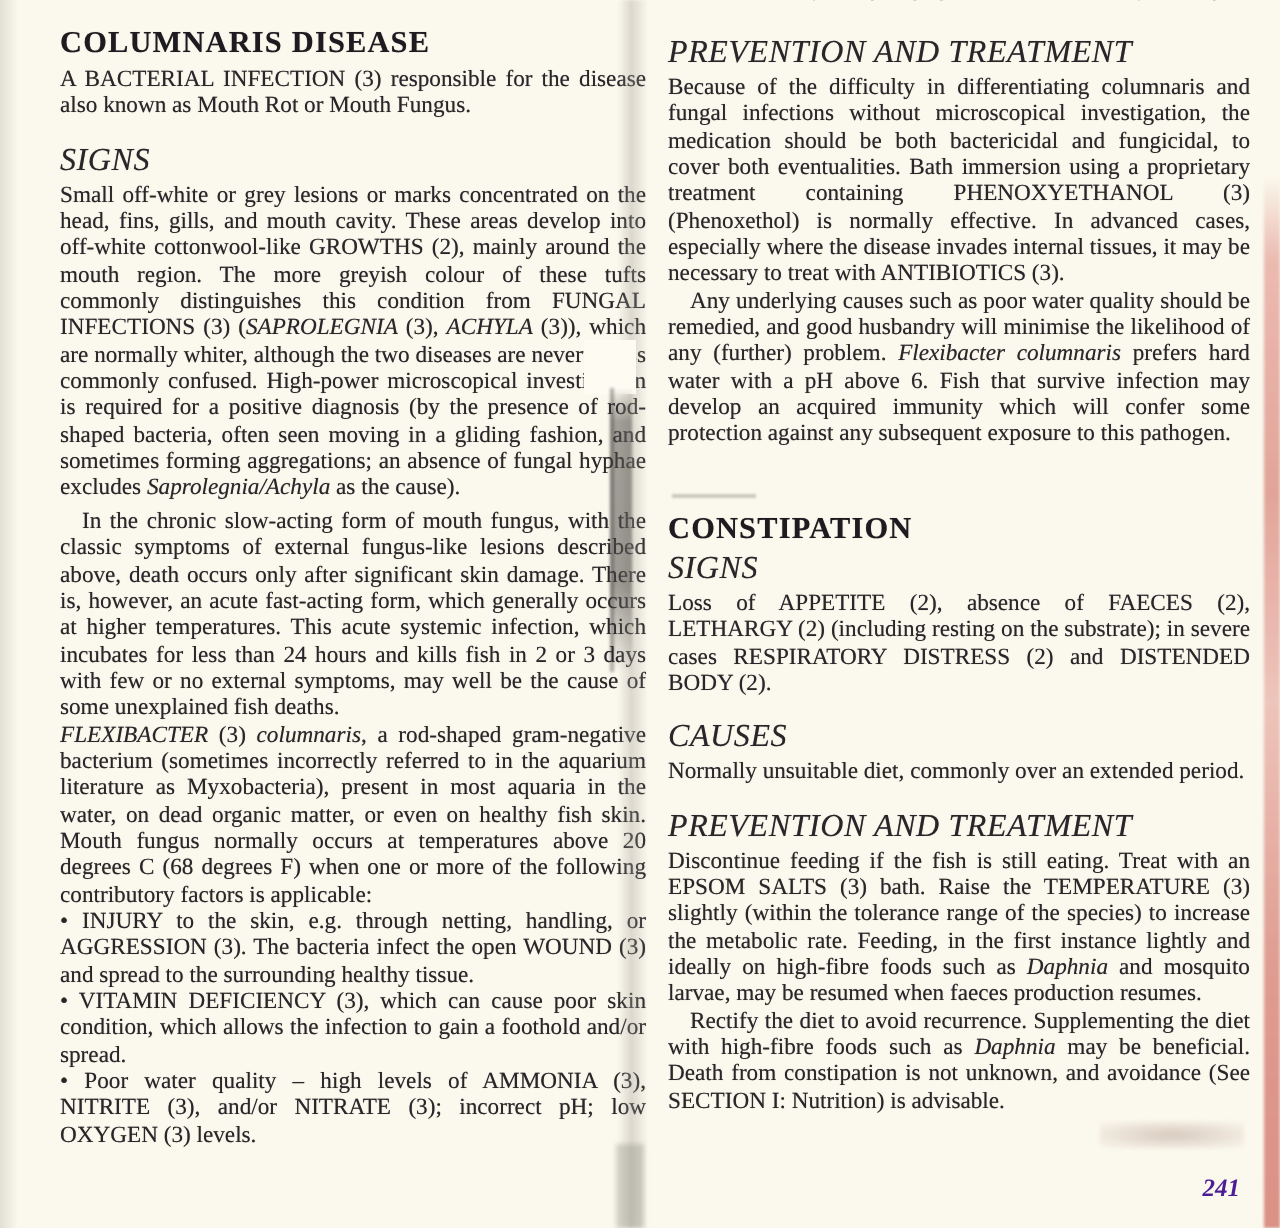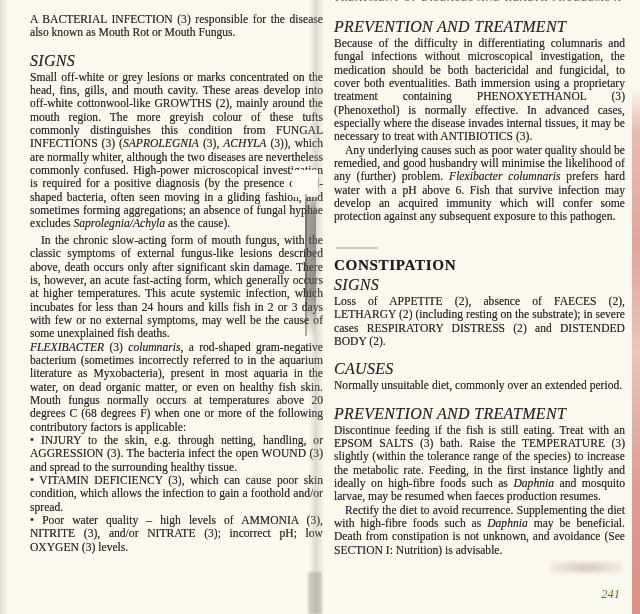--- a/index.html
+++ b/index.html
@@ -40,21 +40,21 @@
   
   .running-header { position:absolute; left:334px; top:0; width:291px; height:7px; overflow:hidden; }
   .running-header .rh-text {
     position:absolute; top:-7.5px; left:0; width:100%;
     text-align:center; font-size:9.5px; letter-spacing:1.1px;
     color:#4e4d53; white-space:nowrap;
   }
 
   .page-number {
     position:absolute; right:20px; bottom:12px;
-    font-size:12.5px; font-style:italic; font-weight:normal; color:#4d7c0f;
+    font-size:12.5px; font-style:italic; font-weight:bold; color:#4c1d95;
   }
 
   
   .edge-left {
     position:absolute; left:0; top:0; width:9px; height:100%;
     background:linear-gradient(to right, rgba(160,157,148,0.28), rgba(160,157,148,0));
   }
   .gutter-strip {
     position:absolute; left:309px; top:0; width:15px; height:100%;
     background:linear-gradient(to right, rgba(168,165,155,0), rgba(168,165,155,0.38) 45%, rgba(168,165,155,0));
@@ -98,20 +98,21 @@
 </head>
 <body>
 
 <div class="page">
 
   <div class="running-header">
     <div class="rh-text">TREATMENT OF DISEASES AND HEALTH PROBLEMS A-Z</div>
   </div>
 
   <div class="col col-left">
+    <h1 class="h-main">COLUMNARIS DISEASE</h1>
     <p class="body">A BACTERIAL INFECTION (3) responsible for the disease also known as Mouth Rot or Mouth Fungus.</p>
 
     <h2 class="h-sub">SIGNS</h2>
     <p class="body">Small off-white or grey lesions or marks concentrated on the head, fins, gills, and mouth cavity. These areas develop into off-white cottonwool-like GROWTHS (2), mainly around the mouth region. The more greyish colour of these tufts commonly distinguishes this condition from FUNGAL INFECTIONS (3) (<i>SAPROLEGNIA</i> (3), <i>ACHYLA</i> (3)), which are normally whiter, although the two diseases are nevertheless commonly confused. High-power microscopical investigation is required for a positive diagnosis (by the presence of rod-shaped bacteria, often seen moving in a gliding fashion, and sometimes forming aggregations; an absence of fungal hyphae excludes <i>Saprolegnia/Achyla</i> as the cause).</p>
     <p class="body indent gap-sm">In the chronic slow-acting form of mouth fungus, with the classic symptoms of external fungus-like lesions described above, death occurs only after significant skin damage. There is, however, an acute fast-acting form, which generally occurs at higher temperatures. This acute systemic infection, which incubates for less than 24 hours and kills fish in 2 or 3 days with few or no external symptoms, may well be the cause of some unexplained fish deaths.</p>
 
     <p class="body"><i>FLEXIBACTER</i> (3) <i>columnaris</i>, a rod-shaped gram-negative bacterium (sometimes incorrectly referred to in the aquarium literature as Myxobacteria), present in most aquaria in the water, on dead organic matter, or even on healthy fish skin. Mouth fungus normally occurs at temperatures above 20 degrees C (68 degrees F) when one or more of the following contributory factors is applicable:</p>
     <p class="body">• INJURY to the skin, e.g. through netting, handling, or AGGRESSION (3). The bacteria infect the open WOUND (3) and spread to the surrounding healthy tissue.</p>
     <p class="body">• VITAMIN DEFICIENCY (3), which can cause poor skin condition, which allows the infection to gain a foothold and/or spread.</p>
     <p class="body">• Poor water quality – high levels of AMMONIA (3), NITRITE (3), and/or NITRATE (3); incorrect pH; low OXYGEN (3) levels.</p>

